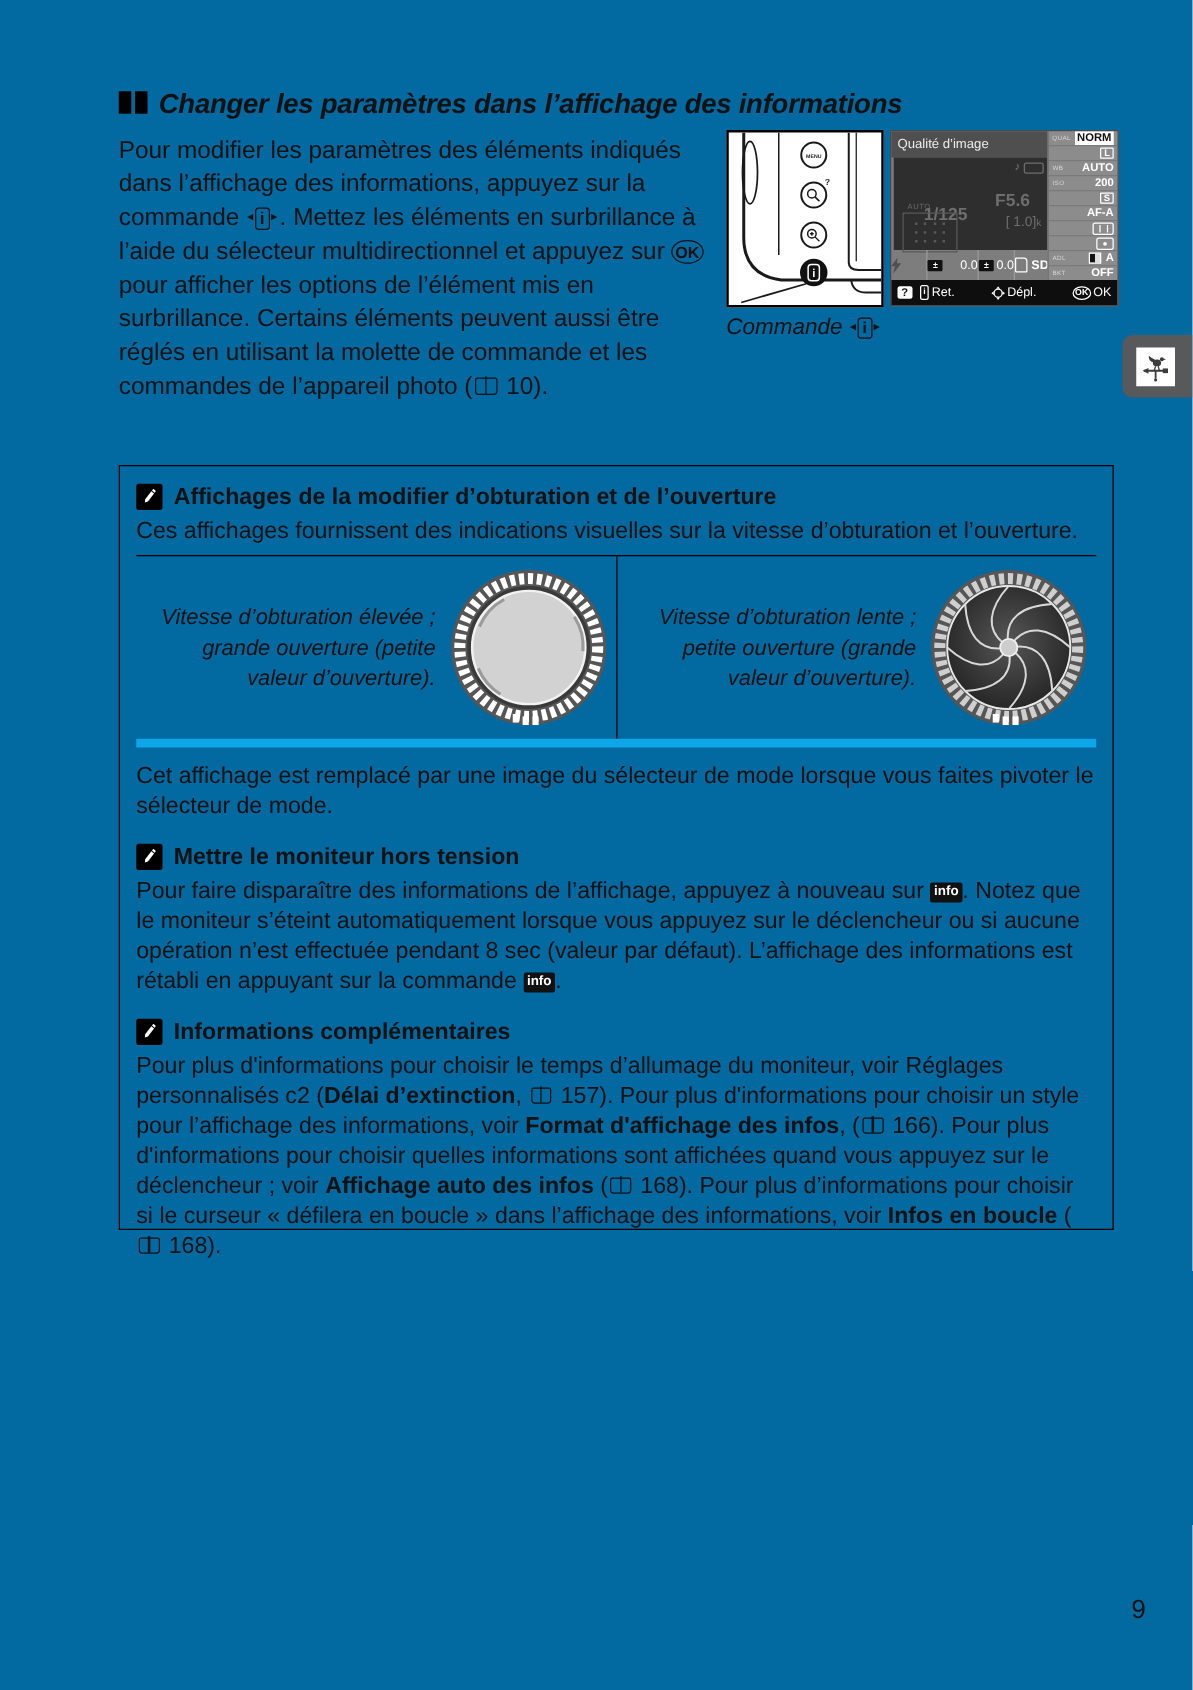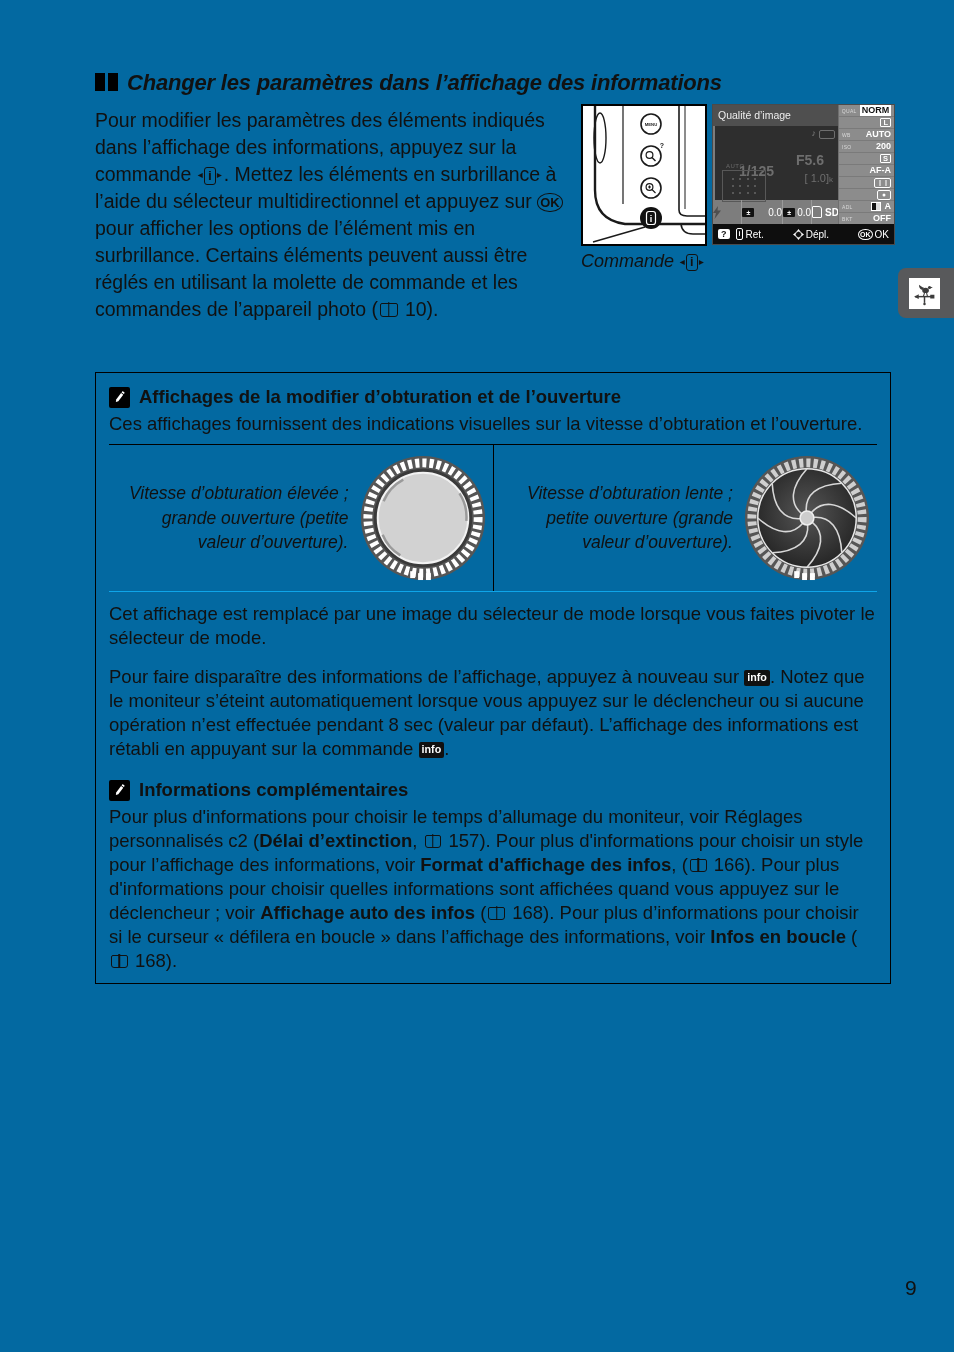--- a/index.html
+++ b/index.html
@@ -88,21 +88,21 @@
   .side-tab{position:absolute;right:0;top:268px;width:56px;height:50px;background:#58595b;border-radius:8px 0 0 8px;}
   .side-tab .sq{position:absolute;left:11px;top:10px;width:31px;height:31px;background:#fff;
                 display:flex;align-items:center;justify-content:center;}
 
   
   .note-box{position:absolute;left:95px;top:372px;width:796px;height:612px;border:1.5px solid #000;
             box-sizing:border-box;padding:10px 13px 10px 13px;font-size:18.5px;line-height:24px;}
   .nsec-h{display:flex;align-items:center;gap:9px;font-weight:700;font-size:18.5px;margin:2px 0 3px 0;}
   .nicon{width:21px;height:21px;background:#000;border-radius:2px;display:inline-flex;
          align-items:center;justify-content:center;flex:none;}
-  .ntable{display:flex;border-top:1px solid #000;border-bottom:1px solid #0ea5e9;margin:8px 0 10px 0;}
+  .ntable{display:flex;border-top:1px solid #000;border-bottom:7px solid #0ea5e9;margin:8px 0 10px 0;}
   .ntcell{flex:1;display:flex;align-items:center;padding:9px 6px;}
   .ntcell.first{border-right:1px solid #000;}
   .ntcap{flex:1;text-align:right;font-style:italic;font-size:17.5px;line-height:1.42;padding-right:10px;}
   .ap{flex:none;}
   .npara{margin:0 0 2px 0;}
   .gap{height:13px;}
   .pagenum{position:absolute;left:905px;top:1276px;font-size:21px;}
 </style>
 </head>
 <body>
@@ -334,20 +334,29 @@
           <rect x="52" y="119" width="5" height="7" fill="#fff"></rect>
             <rect x="60" y="121" width="5" height="7" fill="#fff"></rect>
             <rect x="68" y="121" width="5" height="7" fill="#fff"></rect>
         </svg>
       </div>
     </div>
 
     <div class="npara">Cet affichage est remplacé par une image du sélecteur de mode lorsque vous faites pivoter le sélecteur de mode.</div>
 
     <div class="gap"></div>
+    <div class="nsec-h">
+      <span class="nicon">
+        <svg width="13" height="13" viewBox="0 0 20 20">
+            <path d="M12.4 3.2 15.8 5.8 8.2 15.6 4.4 17 4.9 13 Z" fill="#fff"></path>
+            <path d="M13.2 2.2 14.3 0.8 C 14.6 0.4 15.2 0.3 15.6 0.6 L 17.4 2 C 17.8 2.3 17.9 2.9 17.6 3.3 L 16.6 4.8 Z" fill="#fff"></path>
+          </svg>
+      </span>
+      <span>Mettre le moniteur hors tension</span>
+    </div>
     <div class="npara"><span>Pour faire disparaître des informations de l’affichage, appuyez à nouveau sur </span><span class="ic ic-info">info</span><span>. Notez que le moniteur s’éteint automatiquement lorsque vous appuyez sur le déclencheur ou si aucune opération n’est effectuée pendant 8 sec (valeur par défaut). L’affichage des informations est rétabli en appuyant sur la commande </span><span class="ic ic-info">info</span><span>.</span></div>
 
     <div class="gap"></div>
     <div class="nsec-h">
       <span class="nicon">
         <svg width="13" height="13" viewBox="0 0 20 20">
             <path d="M12.4 3.2 15.8 5.8 8.2 15.6 4.4 17 4.9 13 Z" fill="#fff"></path>
             <path d="M13.2 2.2 14.3 0.8 C 14.6 0.4 15.2 0.3 15.6 0.6 L 17.4 2 C 17.8 2.3 17.9 2.9 17.6 3.3 L 16.6 4.8 Z" fill="#fff"></path>
           </svg>
       </span>

